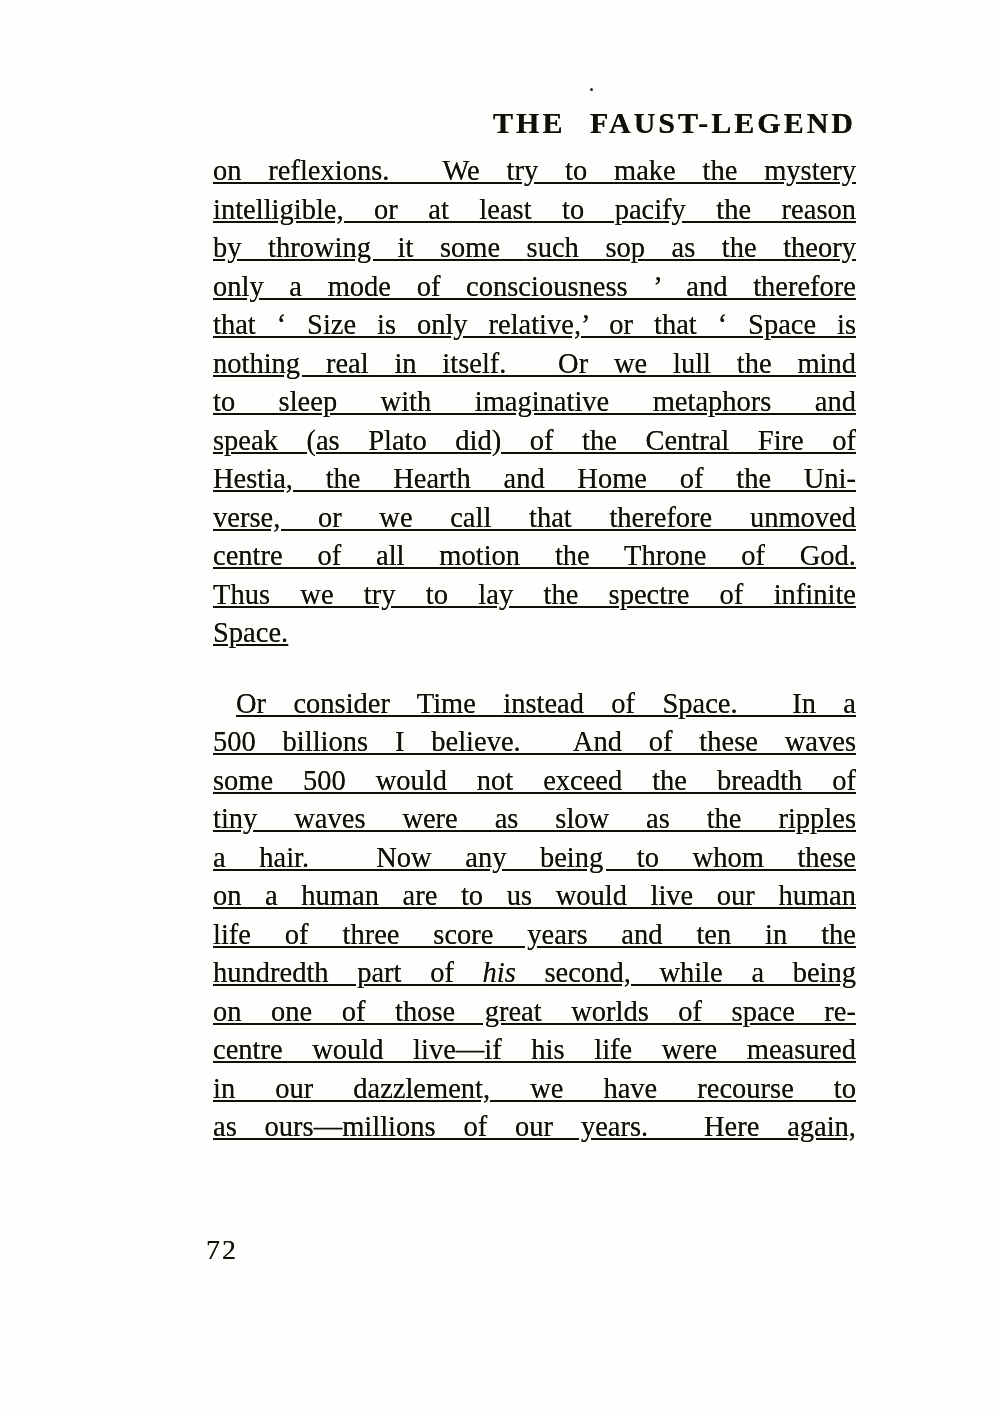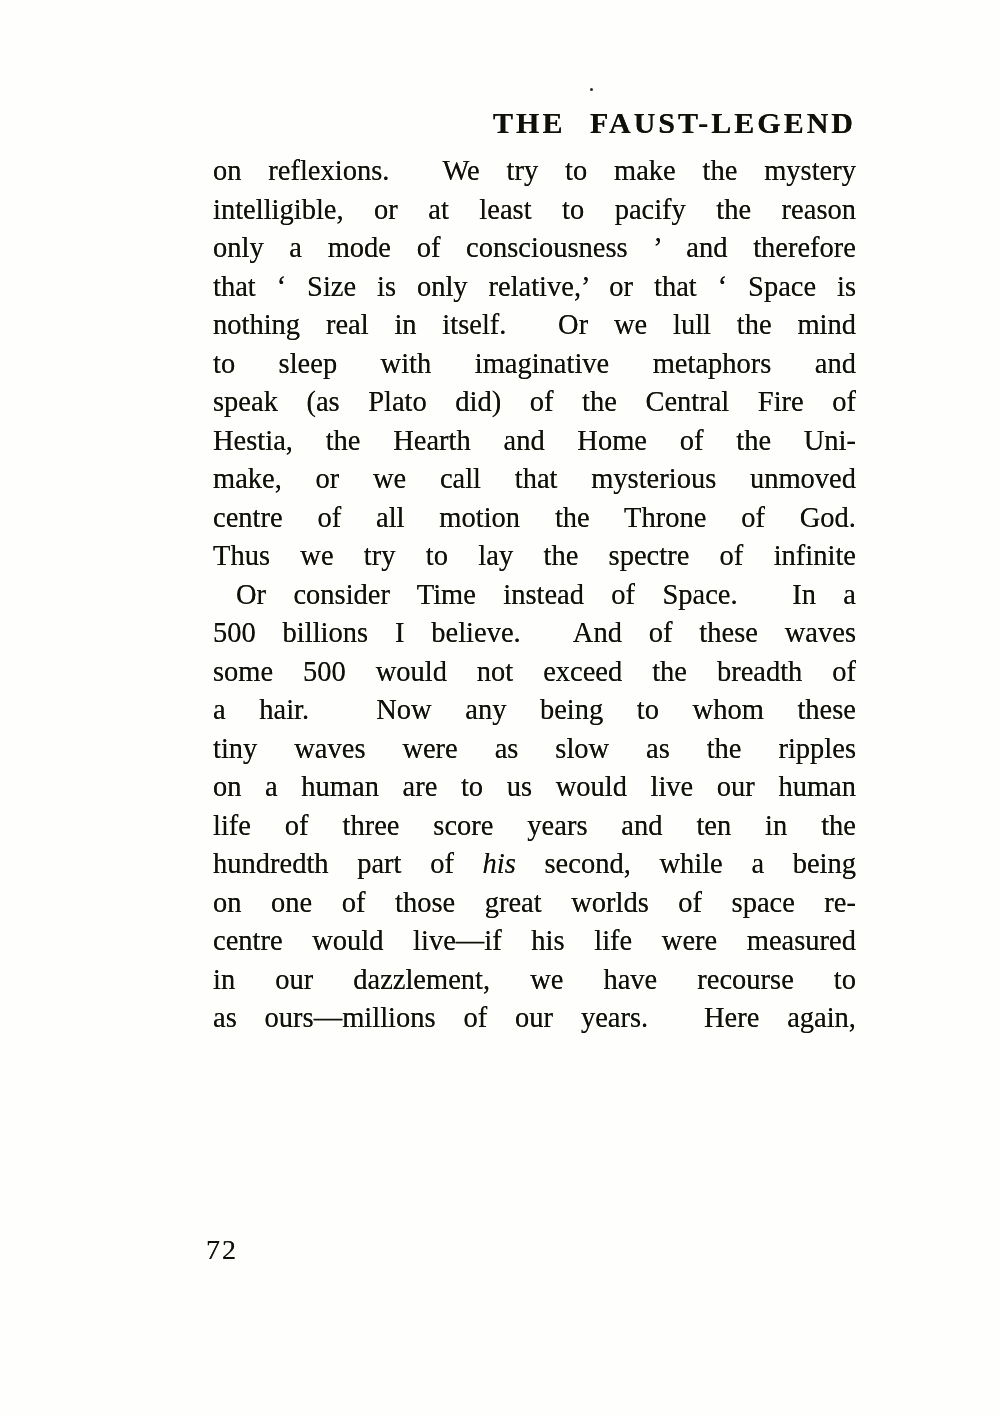--- a/index.html
+++ b/index.html
@@ -36,26 +36,28 @@
     width: 643px;
     font-size: 28.5px;
     line-height: 38.5px;
     text-shadow: 0 0 0.4px rgba(10,10,5,0.75);
   }
   .line {
     text-align: justify;
     text-align-last: justify;
     text-justify: inter-word;
     white-space: normal;
+    text-decoration: underline;
   }
   .line.ragged {
     text-align-last: left;
   }
   .line.indent {
     text-indent: 23px;
+    margin-top: 32px;
   }
   .page-number {
     position: absolute;
     left: 206px;
     top: 1234px;
     font-size: 28px;
     letter-spacing: 2px;
     text-shadow: 0 0 0.4px rgba(10,10,5,0.75);
   }
   .speck {
@@ -70,34 +72,36 @@
 </style>
 </head>
 <body>
 
 <div class="page">
   <div class="speck"></div>
   <div class="running-header">THE FAUST-LEGEND</div>
   <div class="body-text" id="body-text">
       <div class="line">on reflexions.&nbsp; We try to make the mystery</div>
       <div class="line">intelligible, or at least to pacify the reason</div>
+      <div class="line">by throwing it some such sop as the theory</div>
       <div class="line">only a mode of consciousness ’ and therefore</div>
       <div class="line">that ‘ Size is only relative,’ or that ‘ Space is</div>
       <div class="line">nothing real in itself.&nbsp; Or we lull the mind</div>
       <div class="line">to sleep with imaginative metaphors and</div>
       <div class="line">speak (as Plato did) of the Central Fire of</div>
       <div class="line">Hestia, the Hearth and Home of the Uni-</div>
-      <div class="line">make, or we call that mysterious unmoved</div>
+      <div class="line">verse, or we call that therefore unmoved</div>
       <div class="line">centre of all motion the Throne of God.</div>
       <div class="line">Thus we try to lay the spectre of infinite</div>
+      <div class="line ragged">Space.</div>
       <div class="line indent">Or consider Time instead of Space.&nbsp; In a</div>
       <div class="line">500 billions I believe.&nbsp; And of these waves</div>
       <div class="line">some 500 would not exceed the breadth of</div>
+      <div class="line">tiny waves were as slow as the ripples</div>
       <div class="line">a hair.&nbsp; Now any being to whom these</div>
-      <div class="line">tiny waves were as slow as the ripples</div>
       <div class="line">on a human are to us would live our human</div>
       <div class="line">life of three score years and ten in the</div>
       <div class="line">hundredth part of <i>his</i> second, while a being</div>
       <div class="line">on one of those great worlds of space re-</div>
       <div class="line">centre would live—if his life were measured</div>
       <div class="line">in our dazzlement, we have recourse to</div>
       <div class="line">as ours—millions of our years.&nbsp; Here again,</div>
     </div>
   <div class="page-number">72</div>
 </div>

